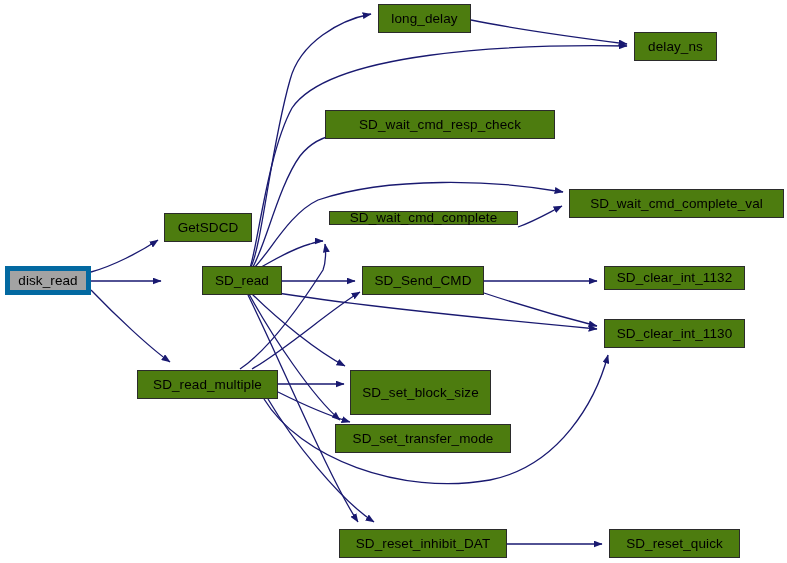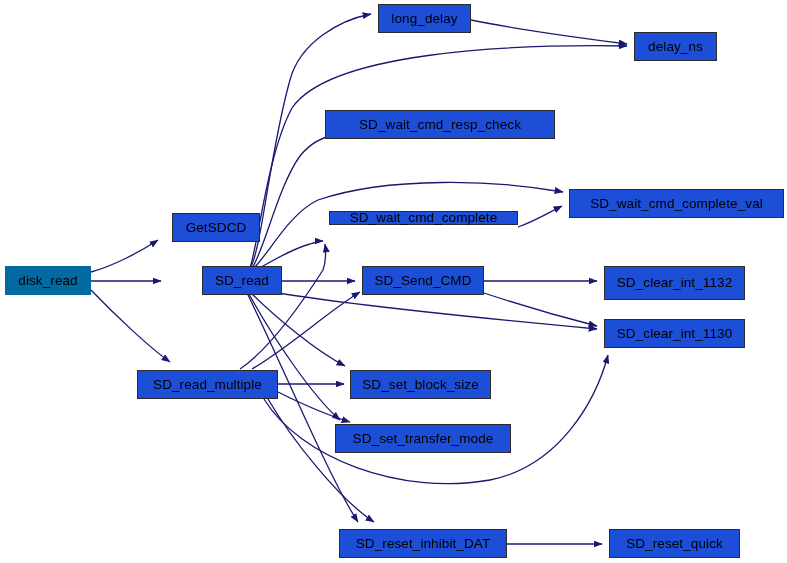--- a/index.html
+++ b/index.html
@@ -22,30 +22,30 @@
     width: 787px;
     height: 563px;
     pointer-events: none;
   }
   .node {
     position: absolute;
     box-sizing: border-box;
     display: flex;
     align-items: center;
     justify-content: center;
-    background: #1d4ed8;
+    background: #4d7c0f;
     border: 1px solid #2b2b2b;
     color: #000000;
     font-size: 13.5px;
     line-height: 1;
     white-space: nowrap;
     letter-spacing: 0.1px;
   }
   .node.root {
-    background: #0369a1;
+    background: #a3a3a3;
     border: 5px solid #0369a1;
   }
   .node-label {
     display: block;
     padding: 0 6px;
   }
 </style>
 </head>
 <body>
 
@@ -82,21 +82,21 @@
         <path d="M484,281 L597,281" fill="none" stroke="#191970" stroke-width="1.3" marker-end="url(#arrowhead)"></path>
         <path d="M484,293 C520,305 565,318 597,326" fill="none" stroke="#191970" stroke-width="1.3" marker-end="url(#arrowhead)"></path>
         <path d="M507,544 L602,544" fill="none" stroke="#191970" stroke-width="1.3" marker-end="url(#arrowhead)"></path>
       </g>
   </svg>
 
   <div id="nodes-group">
       <div class="node root" style="left: 5px; top: 266px; width: 86px; height: 29px;">
         <span class="node-label">disk_read</span>
       </div>
-      <div class="node" style="left: 164px; top: 213px; width: 88px; height: 29px; margin-left: 8px;">
+      <div class="node" style="left: 164px; top: 213px; width: 88px; height: 29px;">
         <span class="node-label">GetSDCD</span>
       </div>
       <div class="node" style="left: 169px; top: 266px; width: 80px; height: 29px; margin-left: 33px;">
         <span class="node-label">SD_read</span>
       </div>
       <div class="node" style="left: 137px; top: 370px; width: 141px; height: 29px;">
         <span class="node-label">SD_read_multiple</span>
       </div>
       <div class="node" style="left: 378px; top: 4px; width: 93px; height: 29px;">
         <span class="node-label">long_delay</span>
@@ -109,27 +109,27 @@
       </div>
       <div class="node" style="left: 569px; top: 189px; width: 215px; height: 29px;">
         <span class="node-label">SD_wait_cmd_complete_val</span>
       </div>
       <div class="node" style="left: 329px; top: 211px; width: 189px; height: 14px;">
         <span class="node-label">SD_wait_cmd_complete</span>
       </div>
       <div class="node" style="left: 362px; top: 266px; width: 122px; height: 29px;">
         <span class="node-label">SD_Send_CMD</span>
       </div>
-      <div class="node" style="left: 604px; top: 266px; width: 141px; height: 34px;">
+      <div class="node" style="left: 604px; top: 266px; width: 141px; height: 24px;">
         <span class="node-label">SD_clear_int_1132</span>
       </div>
       <div class="node" style="left: 604px; top: 319px; width: 141px; height: 29px;">
         <span class="node-label">SD_clear_int_1130</span>
       </div>
-      <div class="node" style="left: 350px; top: 370px; width: 141px; height: 29px;">
+      <div class="node" style="left: 350px; top: 370px; width: 141px; height: 45px;">
         <span class="node-label">SD_set_block_size</span>
       </div>
       <div class="node" style="left: 335px; top: 424px; width: 176px; height: 29px;">
         <span class="node-label">SD_set_transfer_mode</span>
       </div>
       <div class="node" style="left: 339px; top: 529px; width: 168px; height: 29px;">
         <span class="node-label">SD_reset_inhibit_DAT</span>
       </div>
       <div class="node" style="left: 609px; top: 529px; width: 131px; height: 29px;">
         <span class="node-label">SD_reset_quick</span>

